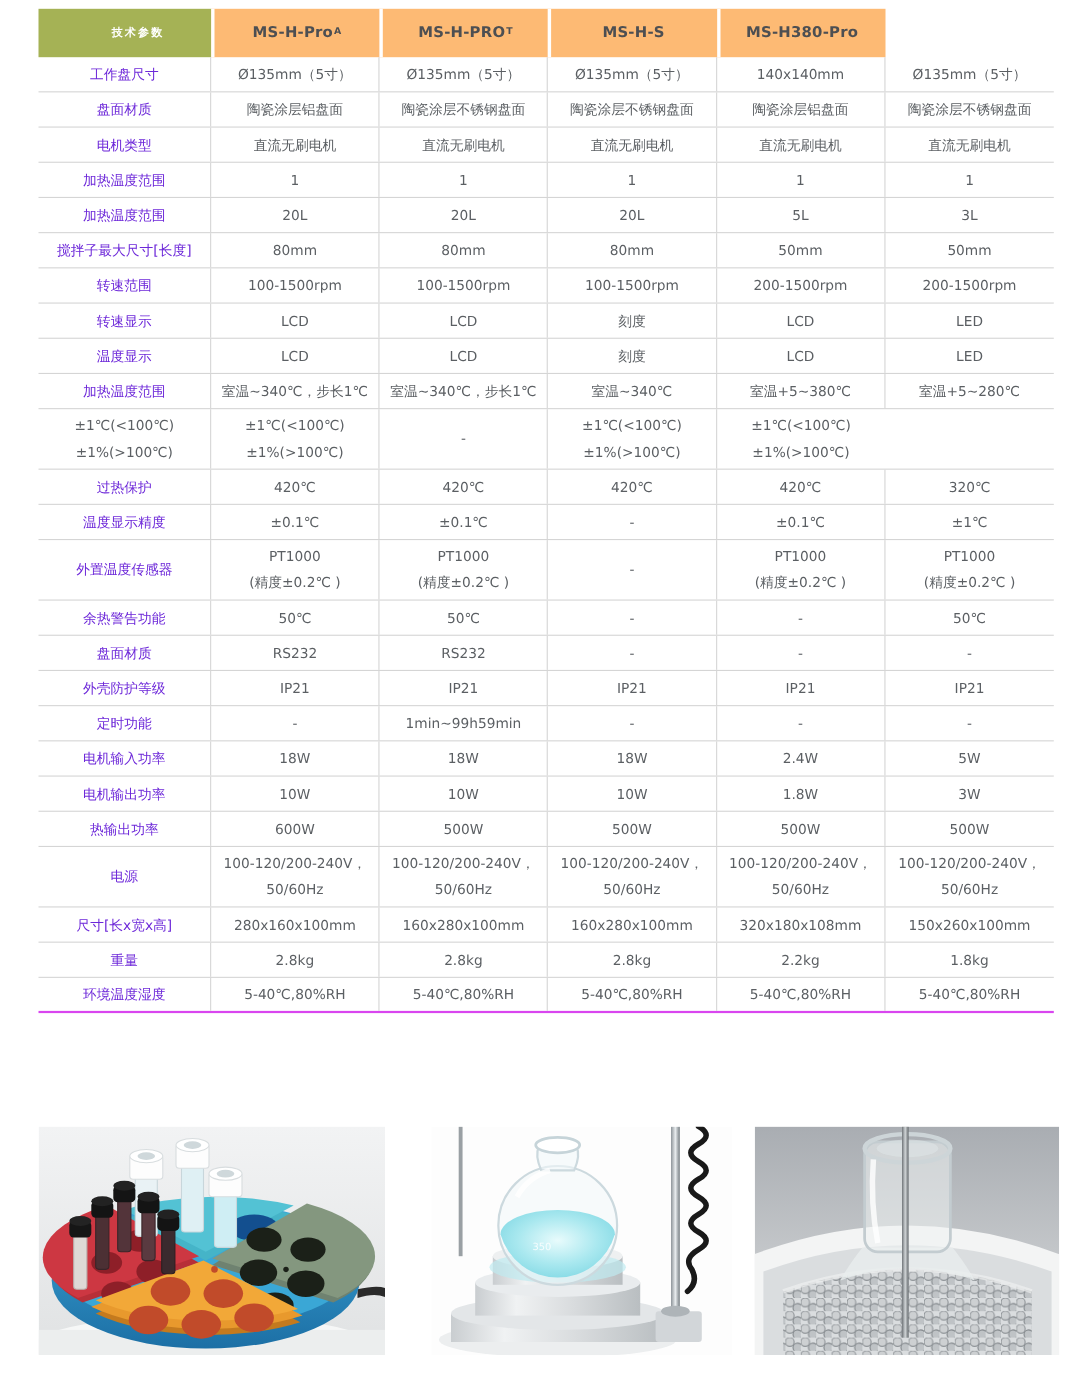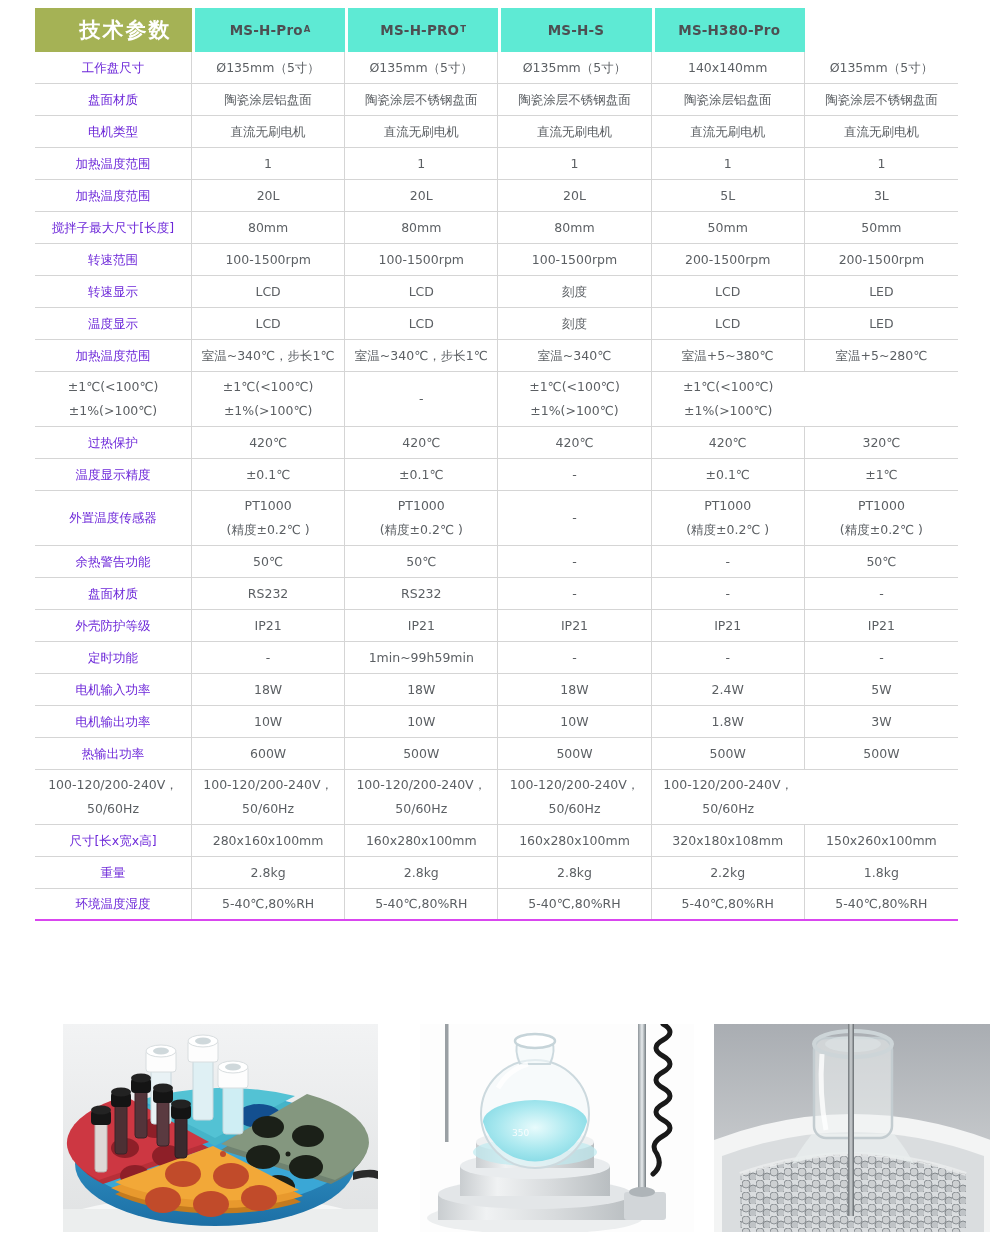--- a/index.html
+++ b/index.html
@@ -13,28 +13,28 @@
   }
   .spec-table {
     position:absolute; left:35px; top:8px; width:923px;
   }
   .header-row {
     display:grid;
     grid-template-columns:157px repeat(5,1fr);
   }
   .hcell {
     height:44px;
-    background:#5eead4;
+    background:#fdba74;
     display:flex; align-items:center; justify-content:center;
     font-size:13.5px; font-weight:bold; color:#4d4f52;
     letter-spacing:.2px;
   }
   .hcell + .hcell { border-left:3px solid #ffffff; }
   .hcell.green {
-    background:#a5b255; color:#ffffff; font-size:21px; letter-spacing:2px;padding-left:24px;
+    background:#a5b255; color:#ffffff; font-size:10px; letter-spacing:2px;padding-left:24px;
   }
   .hcell sup { font-size:8.5px; margin-left:1px; transform:translateY(-1px); }
   .tbody { width:100%; }
   .trow {
     display:grid;
     grid-template-columns:157px repeat(5,1fr);
     border-bottom:1px solid #d5d5d5;
     min-height:32px;
   }
   .trow:last-child { border-bottom:2px solid #d946ef; }
@@ -45,21 +45,20 @@
     line-height:24px;
     padding:3px 6px;
     border-right:1px solid #d5d5d5;
     white-space:pre-line;
   }
   .cell:last-child { border-right:none; }
   .cell.label { color:#6d28d9; }
   .photos {
     position:absolute; left:35px; top:1024px;
     display:flex;
-    margin-left:28px;
   }
   .photo { height:208px; overflow:hidden; }
   .photo svg { display:block; }
   .photo-1 { width:315px; margin-right:42px; }
   .photo-2 { width:274px; margin-right:20px; }
   .photo-3 { width:277px; }
 </style>
 </head>
 <body>
 
@@ -257,20 +256,21 @@
         </div>
         <div class="trow">
           <div class="cell label">热输出功率</div>
           <div class="cell value">600W</div>
           <div class="cell value">500W</div>
           <div class="cell value">500W</div>
           <div class="cell value">500W</div>
           <div class="cell value">500W</div>
         </div>
         <div class="trow">
+          <div class="cell label">电源</div>
           <div class="cell value">100-120/200-240V，
 50/60Hz</div>
           <div class="cell value">100-120/200-240V，
 50/60Hz</div>
           <div class="cell value">100-120/200-240V，
 50/60Hz</div>
           <div class="cell value">100-120/200-240V，
 50/60Hz</div>
           <div class="cell value">100-120/200-240V，
 50/60Hz</div>

